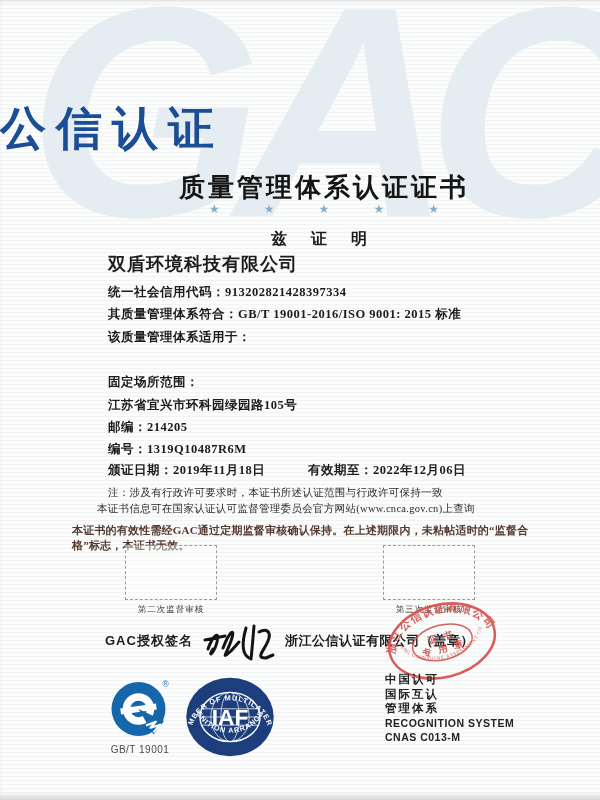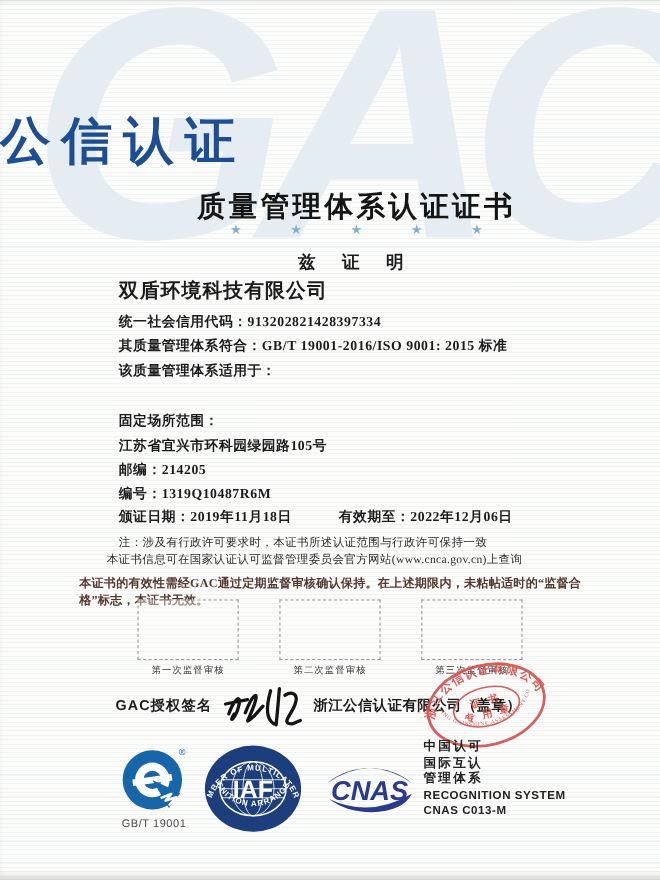--- a/index.html
+++ b/index.html
@@ -86,24 +86,20 @@
   <div class="z bl l-issued">颁证日期：2019年11月18日</div>
   <div class="z bl l-valid">有效期至：2022年12月06日</div>
 
   <div class="z note n1">注：涉及有行政许可要求时，本证书所述认证范围与行政许可保持一致</div>
   <div class="z note n2">本证书信息可在国家认证认可监督管理委员会官方网站(www.cnca.gov.cn)上查询</div>
   <div class="z validity">本证书的有效性需经GAC通过定期监督审核确认保持。在上述期限内，未粘帖适时的“监督合格”标志，本证书无效。</div>
 
   <div class="z boxes">
     <div class="abox">
       <div class="frame"></div>
-      <span class="lbl">第一次监督审核</span>
-    </div>
-    <div class="abox">
-      <div class="frame"></div>
       <span class="lbl">第二次监督审核</span>
     </div>
     <div class="abox">
       <div class="frame"></div>
       <span class="lbl">第三次监督审核</span>
     </div>
   </div>
 
   <div class="z sigrow">
     <span class="siglabel">GAC授权签名</span>
@@ -163,27 +159,20 @@
         <line x1="18" y1="54" x2="82" y2="54" stroke="#ffffff" stroke-width="0.8"></line>
         <text font-size="8" font-weight="bold" fill="#ffffff" font-family="Liberation Sans, sans-serif" letter-spacing="1">
           <textPath href="#iafTop" startOffset="50%" text-anchor="middle">MEMBER OF MULTILATERAL</textPath>
         </text>
         <text font-size="8" font-weight="bold" fill="#ffffff" font-family="Liberation Sans, sans-serif" letter-spacing="1">
           <textPath href="#iafBot" startOffset="50%" text-anchor="middle">RECOGNITION ARRANGEMENT</textPath>
         </text>
         <text x="50" y="54" font-size="25" font-weight="bold" fill="#ffffff" text-anchor="middle" font-family="Liberation Sans, sans-serif">IAF</text>
       </svg>
     </div>
-    <div class="cnas-wrap">
-      <svg width="96" height="52" viewBox="0 0 120 62">
-        <path d="M12,26 Q60,-8 108,26 Q88,9 60,9 Q32,9 12,26 Z" fill="#2a3a8c"></path>
-        <text x="60" y="45" font-size="31" font-weight="bold" font-style="italic" fill="#2a3a8c" text-anchor="middle" font-family="Liberation Sans, sans-serif">CNAS</text>
-        <path d="M14,44 Q60,66 108,38 Q98,58 62,59 Q34,59 14,44 Z" fill="#2a3a8c"></path>
-      </svg>
-    </div>
   </div>
 
   <div class="z accred">
     <div class="cn">中国认可</div>
     <div class="cn">国际互认</div>
     <div class="cn">管理体系</div>
     <div class="en">RECOGNITION SYSTEM</div>
     <div class="en">CNAS C013-M</div>
   </div>
 

